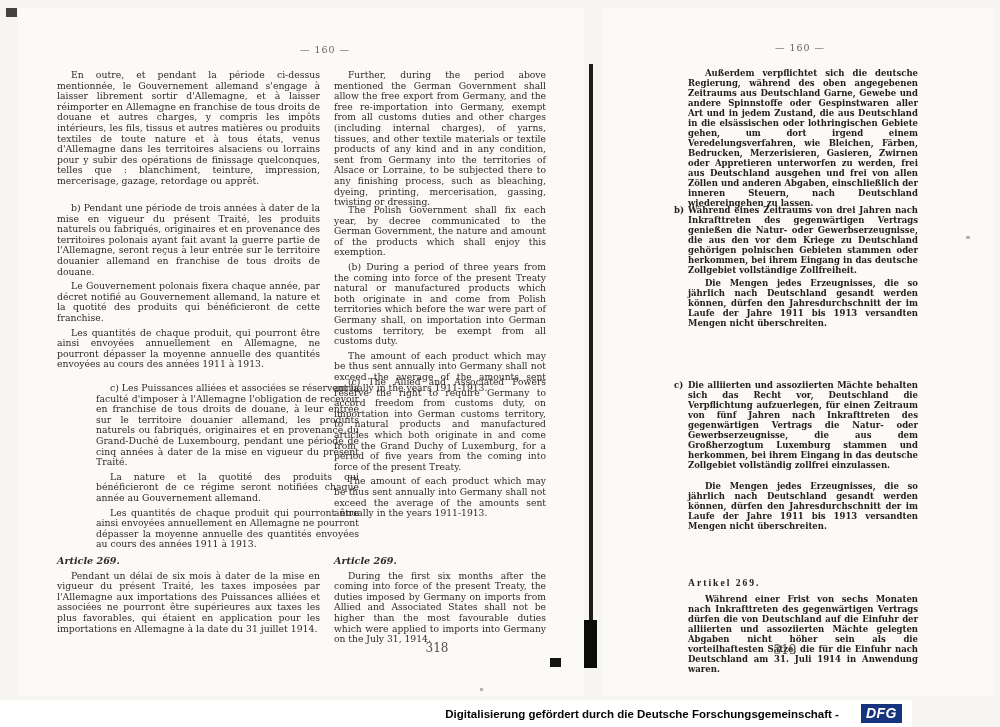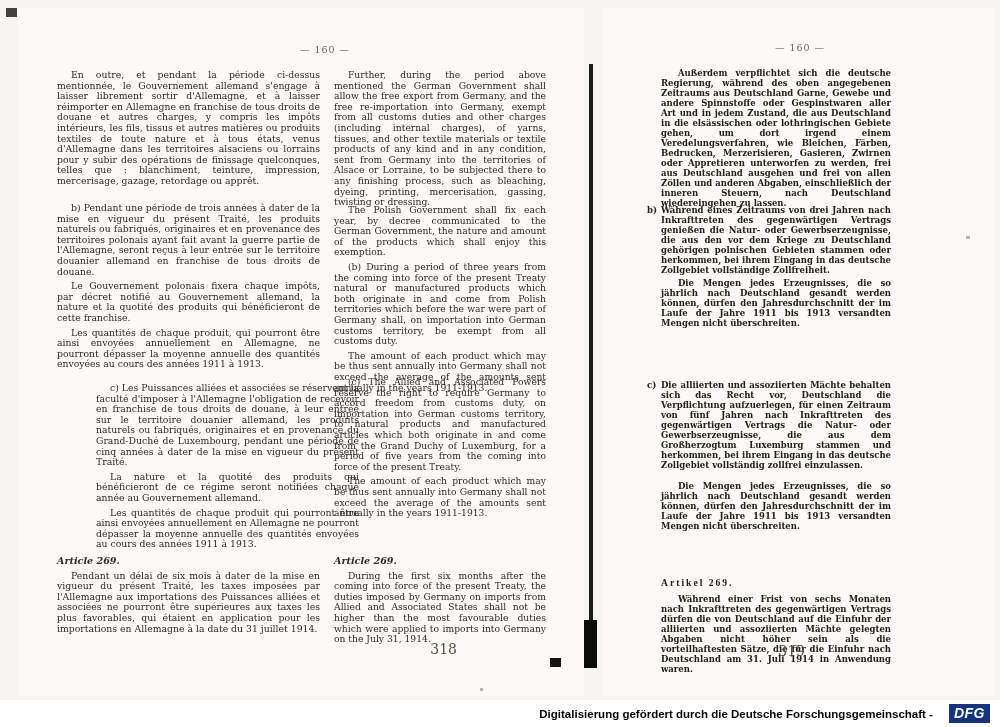--- a/index.html
+++ b/index.html
@@ -10,28 +10,28 @@
   }
   .page{position:absolute;top:8px;height:688px;background:#fbfaf7;}
   #left-page{left:18px;width:566px;}
   #right-page{left:602px;width:392px;}
 
   .pgnum-top{
     position:absolute;top:44px;font-size:9.5px;color:#6e675d;
     letter-spacing:1px;text-align:center;width:140px;
   }
   .pgnum-bottom{
-    position:absolute;font-size:14px;color:#55504a;text-align:right;width:40px;
+    position:absolute;font-size:12px;color:#55504a;text-align:center;width:40px;
   }
 
   .group{position:absolute;text-align:justify;}
   .group p{margin:0 0 4px 0;text-indent:14px;}
   .fr{left:57px;width:263px;font-size:9.3px;line-height:10.6px;color:#2d2b26;}
   .en{left:334px;width:212px;font-size:9.2px;line-height:10.6px;color:#2d2b26;}
-  .de{left:661px;width:230px;font-size:8.5px;line-height:10px;
+  .de{left:688px;width:230px;font-size:8.5px;line-height:10px;
       color:#26201a;font-weight:bold;}
   .de p{text-indent:17px;margin:0 0 3px 0;}
   .de p.hang{text-indent:0;position:relative;}
   .de .hang-label{position:absolute;left:-14px;top:0;}
   .de p.gap-top{margin-top:11px;}
 
   .article-heading{
     text-align:left;text-indent:0 !important;
     font-weight:bold;font-style:italic;font-size:9.6px;margin:0 0 5px 0;
   }
@@ -40,22 +40,22 @@
   
   .gutter-line{position:absolute;left:589px;top:64px;width:4px;height:556px;background:#1c1c1a;}
   .gutter-blob{position:absolute;left:584px;top:620px;width:13px;height:48px;background:#0c0c0b;}
   .ink-square{position:absolute;left:550px;top:658px;width:11px;height:9px;background:#141414;}
   .corner-speck{position:absolute;left:6px;top:8px;width:11px;height:9px;background:#43423e;}
   .speck-a{position:absolute;left:966px;top:236px;width:4px;height:3px;background:#b9b4ab;}
   .speck-b{position:absolute;left:480px;top:688px;width:3px;height:3px;background:#b9b4ab;}
 
   
   #footer-bar{
-    position:absolute;left:0;bottom:0;width:1000px;height:27px;background:#ffffff;
-    display:flex;align-items:center;justify-content:flex-end;gap:16px;
+    position:absolute;left:0;bottom:0;width:912px;height:27px;background:#ffffff;
+    display:flex;align-items:center;justify-content:flex-end;gap:22px;
     font-family:"Liberation Sans", sans-serif;padding-right:10px;box-sizing:border-box;
   }
   #footer-credit{font-size:11.5px;font-weight:bold;color:#050505;}
   #dfg-logo{
     font-size:14px;font-weight:bold;font-style:italic;color:#ffffff;
     padding:1px 5px 2px 5px;letter-spacing:0.5px;
   }
 </style>
 </head>
 <body>
@@ -65,21 +65,21 @@
 <div class="page" id="right-page"></div>
 
 <div class="pgnum-top" style="left:255px;">— 160 —</div>
 <div class="pgnum-top" style="left:730px;top:42px;">— 160 —</div>
 
 <div class="group fr" style="top:70px;">
   <p>En outre, et pendant la période ci-dessus mentionnée, le Gouvernement allemand s'engage à laisser librement sortir d'Allemagne, et à laisser réimporter en Allemagne en franchise de tous droits de douane et autres charges, y compris les impôts intérieurs, les fils, tissus et autres matières ou produits textiles de toute nature et à tous états, venus d'Allemagne dans les territoires alsaciens ou lorrains pour y subir des opérations de finissage quelconques, telles que : blanchiment, teinture, impression, mercerisage, gazage, retordage ou apprêt.</p>
 </div>
 <div class="group fr" style="top:203px;">
   <p>b) Pendant une période de trois années à dater de la mise en vigueur du présent Traité, les produits naturels ou fabriqués, originaires et en provenance des territoires polonais ayant fait avant la guerre partie de l'Allemagne, seront reçus à leur entrée sur le territoire douanier allemand en franchise de tous droits de douane.</p>
-  <p>Le Gouvernement polonais fixera chaque impôts, par décret notifié au Gouvernement allemand, la nature et la quotité des produits qui bénéficieront de cette franchise.</p>
+  <p>Le Gouvernement polonais fixera chaque année, par décret notifié au Gouvernement allemand, la nature et la quotité des produits qui bénéficieront de cette franchise.</p>
   <p>Les quantités de chaque produit, qui pourront être ainsi envoyées annuellement en Allemagne, ne pourront dépasser la moyenne annuelle des quantités envoyées au cours des années 1911 à 1913.</p>
 </div>
 <div class="group fr" style="top:383px;margin-left:39px;">
   <p>c) Les Puissances alliées et associées se réservent la faculté d'imposer à l'Allemagne l'obligation de recevoir en franchise de tous droits de douane, à leur entrée sur le territoire douanier allemand, les produits naturels ou fabriqués, originaires et en provenance du Grand-Duché de Luxembourg, pendant une période de cinq années à dater de la mise en vigueur du présent Traité.</p>
   <p>La nature et la quotité des produits qui bénéficieront de ce régime seront notifiées chaque année au Gouvernement allemand.</p>
   <p>Les quantités de chaque produit qui pourront être ainsi envoyées annuellement en Allemagne ne pourront dépasser la moyenne annuelle des quantités envoyées au cours des années 1911 à 1913.</p>
 </div>
 <div class="group fr" style="top:556px;">
   <p class="article-heading">Article 269.</p>
   <p>Pendant un délai de six mois à dater de la mise en vigueur du présent Traité, les taxes imposées par l'Allemagne aux importations des Puissances alliées et associées ne pourront être supérieures aux taxes les plus favorables, qui étaient en application pour les importations en Allemagne à la date du 31 juillet 1914.</p>

